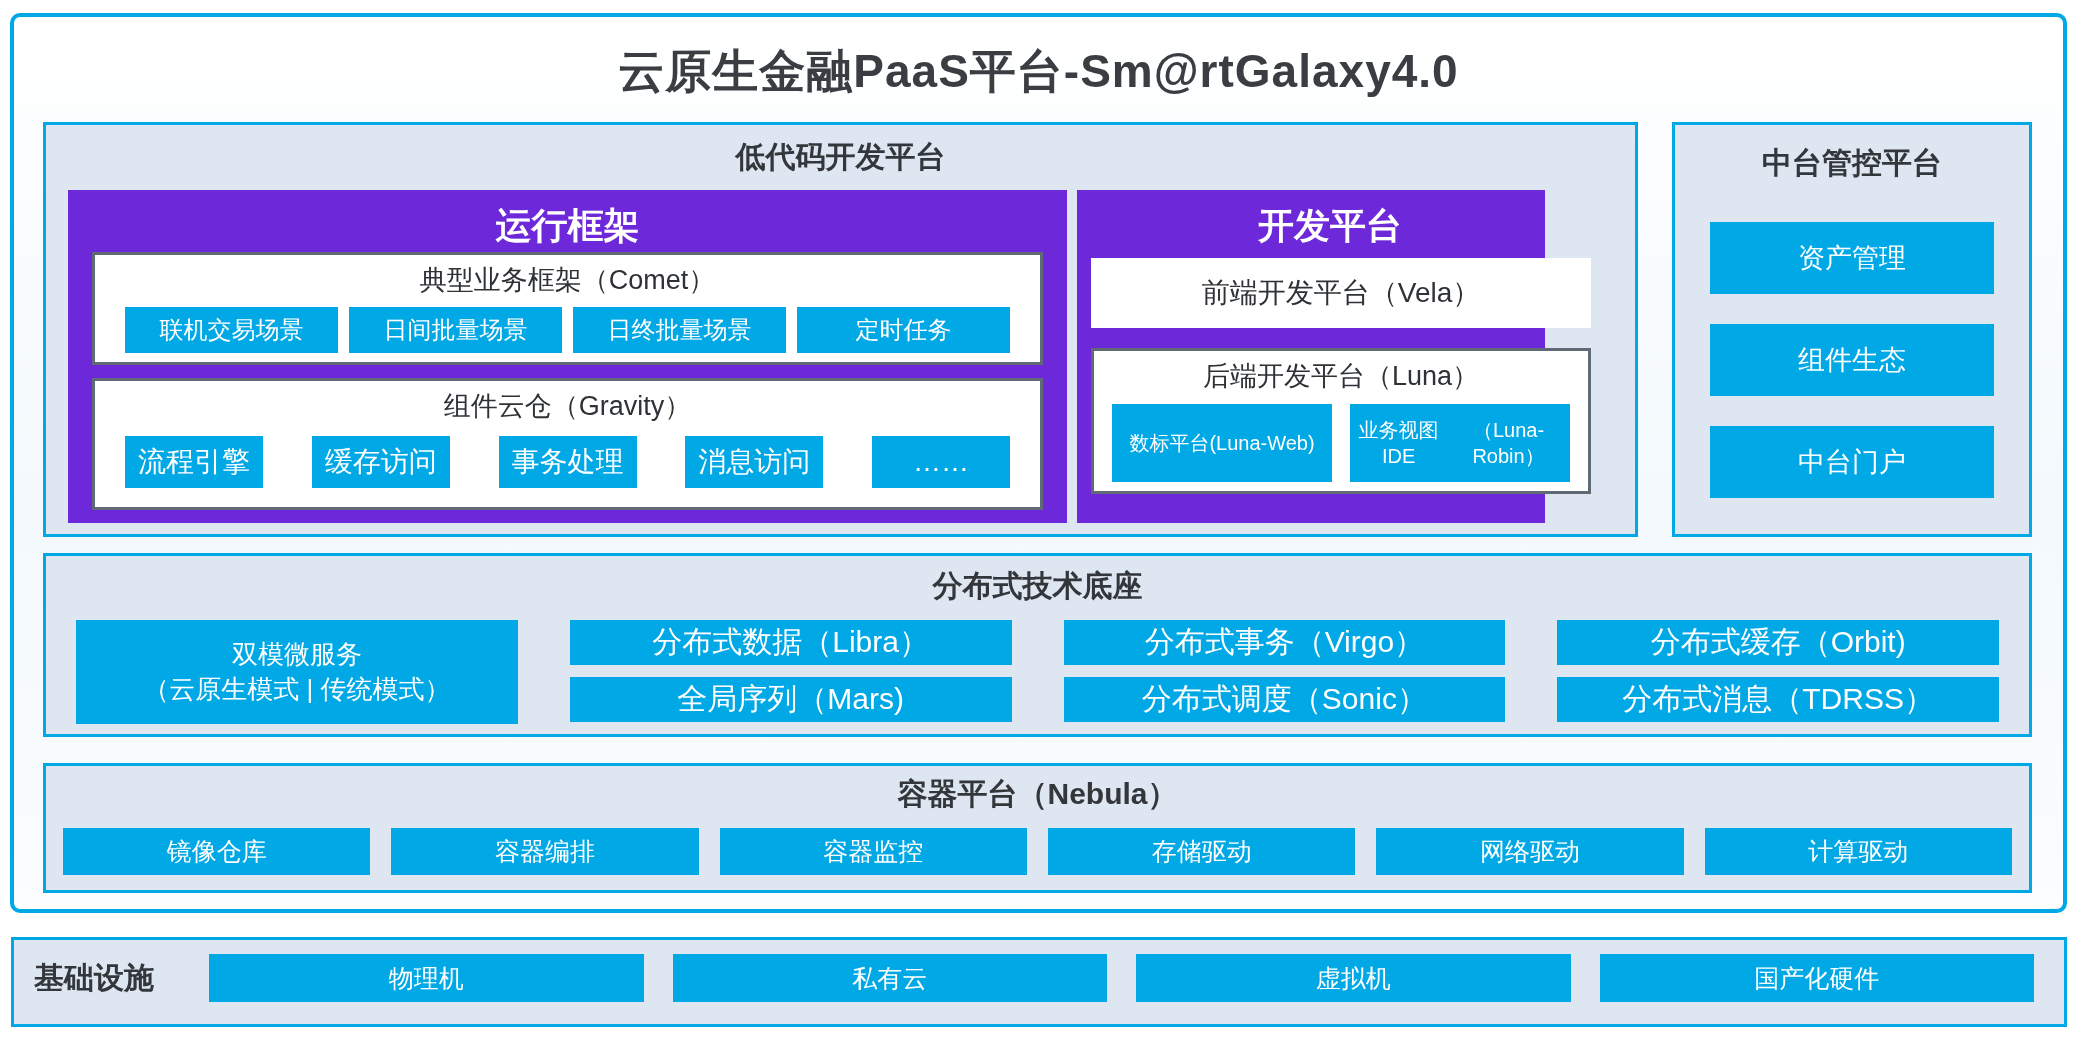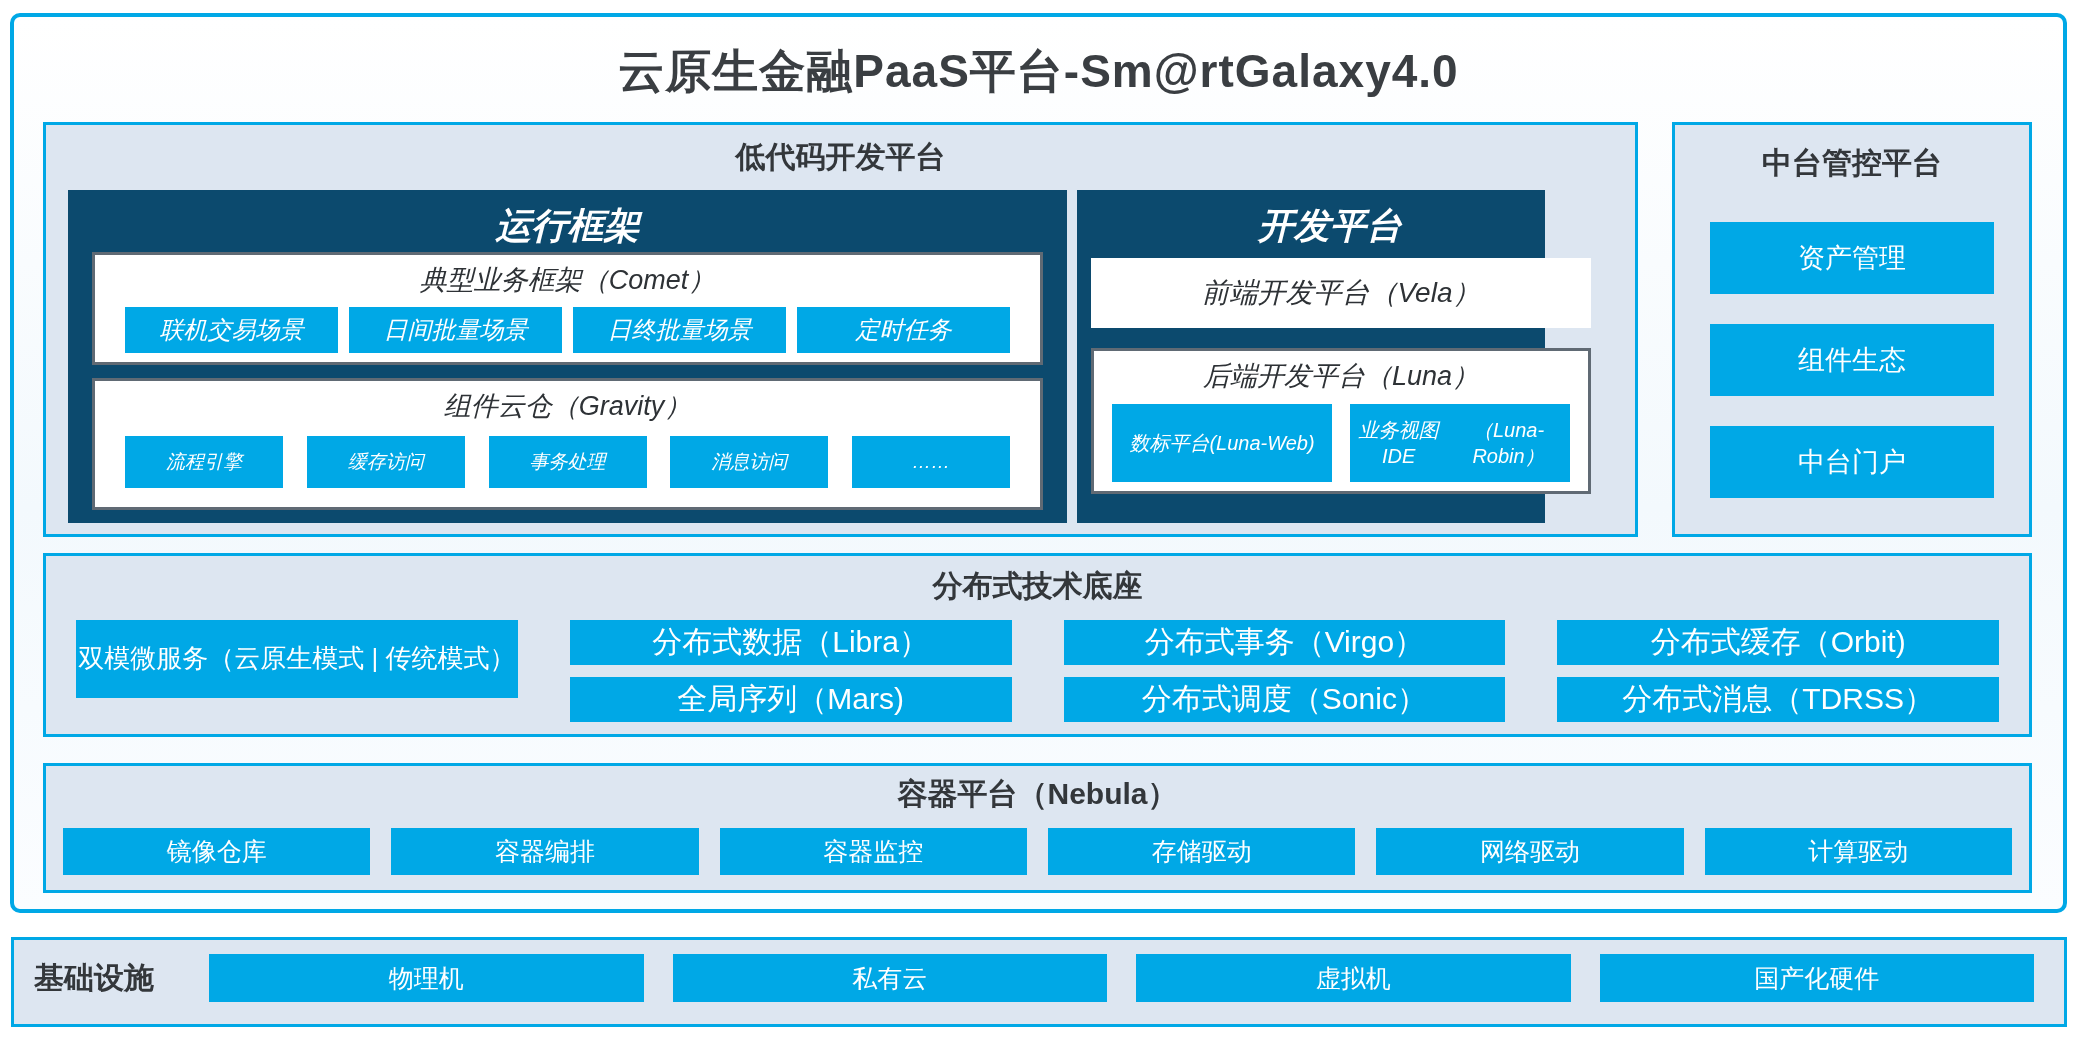--- a/index.html
+++ b/index.html
@@ -20,55 +20,55 @@
 
   #panel-lowcode   { left:29px;  top:105px; width:1595px; height:415px; }
   #panel-mid       { left:1658px;top:105px; width:360px;  height:415px; }
   #panel-dist      { left:29px;  top:536px; width:1989px; height:184px; }
   #panel-containerp{ left:29px;  top:746px; width:1989px; height:130px; }
   #panel-infra     { left:11px;  top:937px; width:2056px; height:90px;
                      display:flex; align-items:center; padding:0 30px 8px 20px; }
 
   #panel-lowcode .panel-title { margin-top:12px; }
 
-  .cyanbox { position:absolute; background:#0c4a6e;font-style:italic; }
+  .cyanbox { position:absolute; background:#6d28d9; }
   #box-runtime { left:22px;  top:65px; width:999px; height:333px; }
   #box-dev     { left:1031px;top:65px; width:468px; height:333px;padding-left:38px; }
   .cyan-title { padding-top:12px; text-align:center; color:#ffffff; font-size:36px; font-weight:bold; }
 
   .whitebox { position:absolute; background:#ffffff; }
   .bordered { border:3px solid #606a74; }
   .white-title { padding-top:7px; text-align:center; font-size:27px; color:#2e3236; }
 
   #box-comet   { left:24px; top:62px;  width:951px; height:113px; }
   #box-gravity { left:24px; top:188px; width:951px; height:132px; }
 
   .btn { display:flex; align-items:center; justify-content:center;
          background:#00a8e6; color:#ffffff; text-align:center; }
   .btn-row { display:flex; justify-content:space-between; padding:0 30px; }
   #box-comet .btn-row   { margin-top:9px; }
   #box-comet .btn   { width:213px; height:46px; font-size:24px; }
   #box-gravity .btn-row { margin-top:12px; }
-  #box-gravity .btn { width:158px; height:52px; font-size:19px;text-align:center; }
+  #box-gravity .btn { width:138px; height:52px; font-size:28px;text-align:center; }
 
   #box-vela { left:14px; top:68px;  width:500px; height:70px;
               display:flex; align-items:center; justify-content:center; font-size:28px; color:#2e3236; }
   #box-luna { left:14px; top:158px; width:500px; height:146px; }
   #box-luna .btn-row { margin-top:10px; padding:0 18px; gap:18px; }
   #box-luna .btn { flex:1; height:78px; font-size:20px; line-height:1.3; flex-direction:row; }
 
   #panel-mid .panel-title { margin-top:18px; }
   .mid-btn { width:284px; height:72px; margin:30px auto 0; font-size:27px; }
   .mid-btn.first { margin-top:38px; }
 
   #panel-dist .panel-title { padding-top:10px; }
   .dist-grid { display:flex; gap:52px; padding:0 30px; margin-top:13px; }
   .dist-col  { flex:1; display:flex; flex-direction:column; gap:12px; }
   .dist-cell { height:45px; font-size:30px; }
-  .dual-cell { height:78px; font-size:26px; line-height:1.35; flex-direction:row; }
+  .dual-cell { height:104px; font-size:26px; line-height:1.35; flex-direction:column; }
 
   #panel-containerp .panel-title { padding-top:8px; }
   .cont-row { display:flex; gap:21px; padding:0 17px; margin-top:13px; }
   .cont-row .btn { flex:1; height:47px; font-size:25px; }
 
   .infra-label { font-size:30px; font-weight:bold; color:#33373b; margin-right:55px; white-space:nowrap; }
   .infra-row { flex:1; display:flex; gap:29px; }
   .infra-row .btn { flex:1; height:48px; font-size:25px; }
 </style>
 </head>

